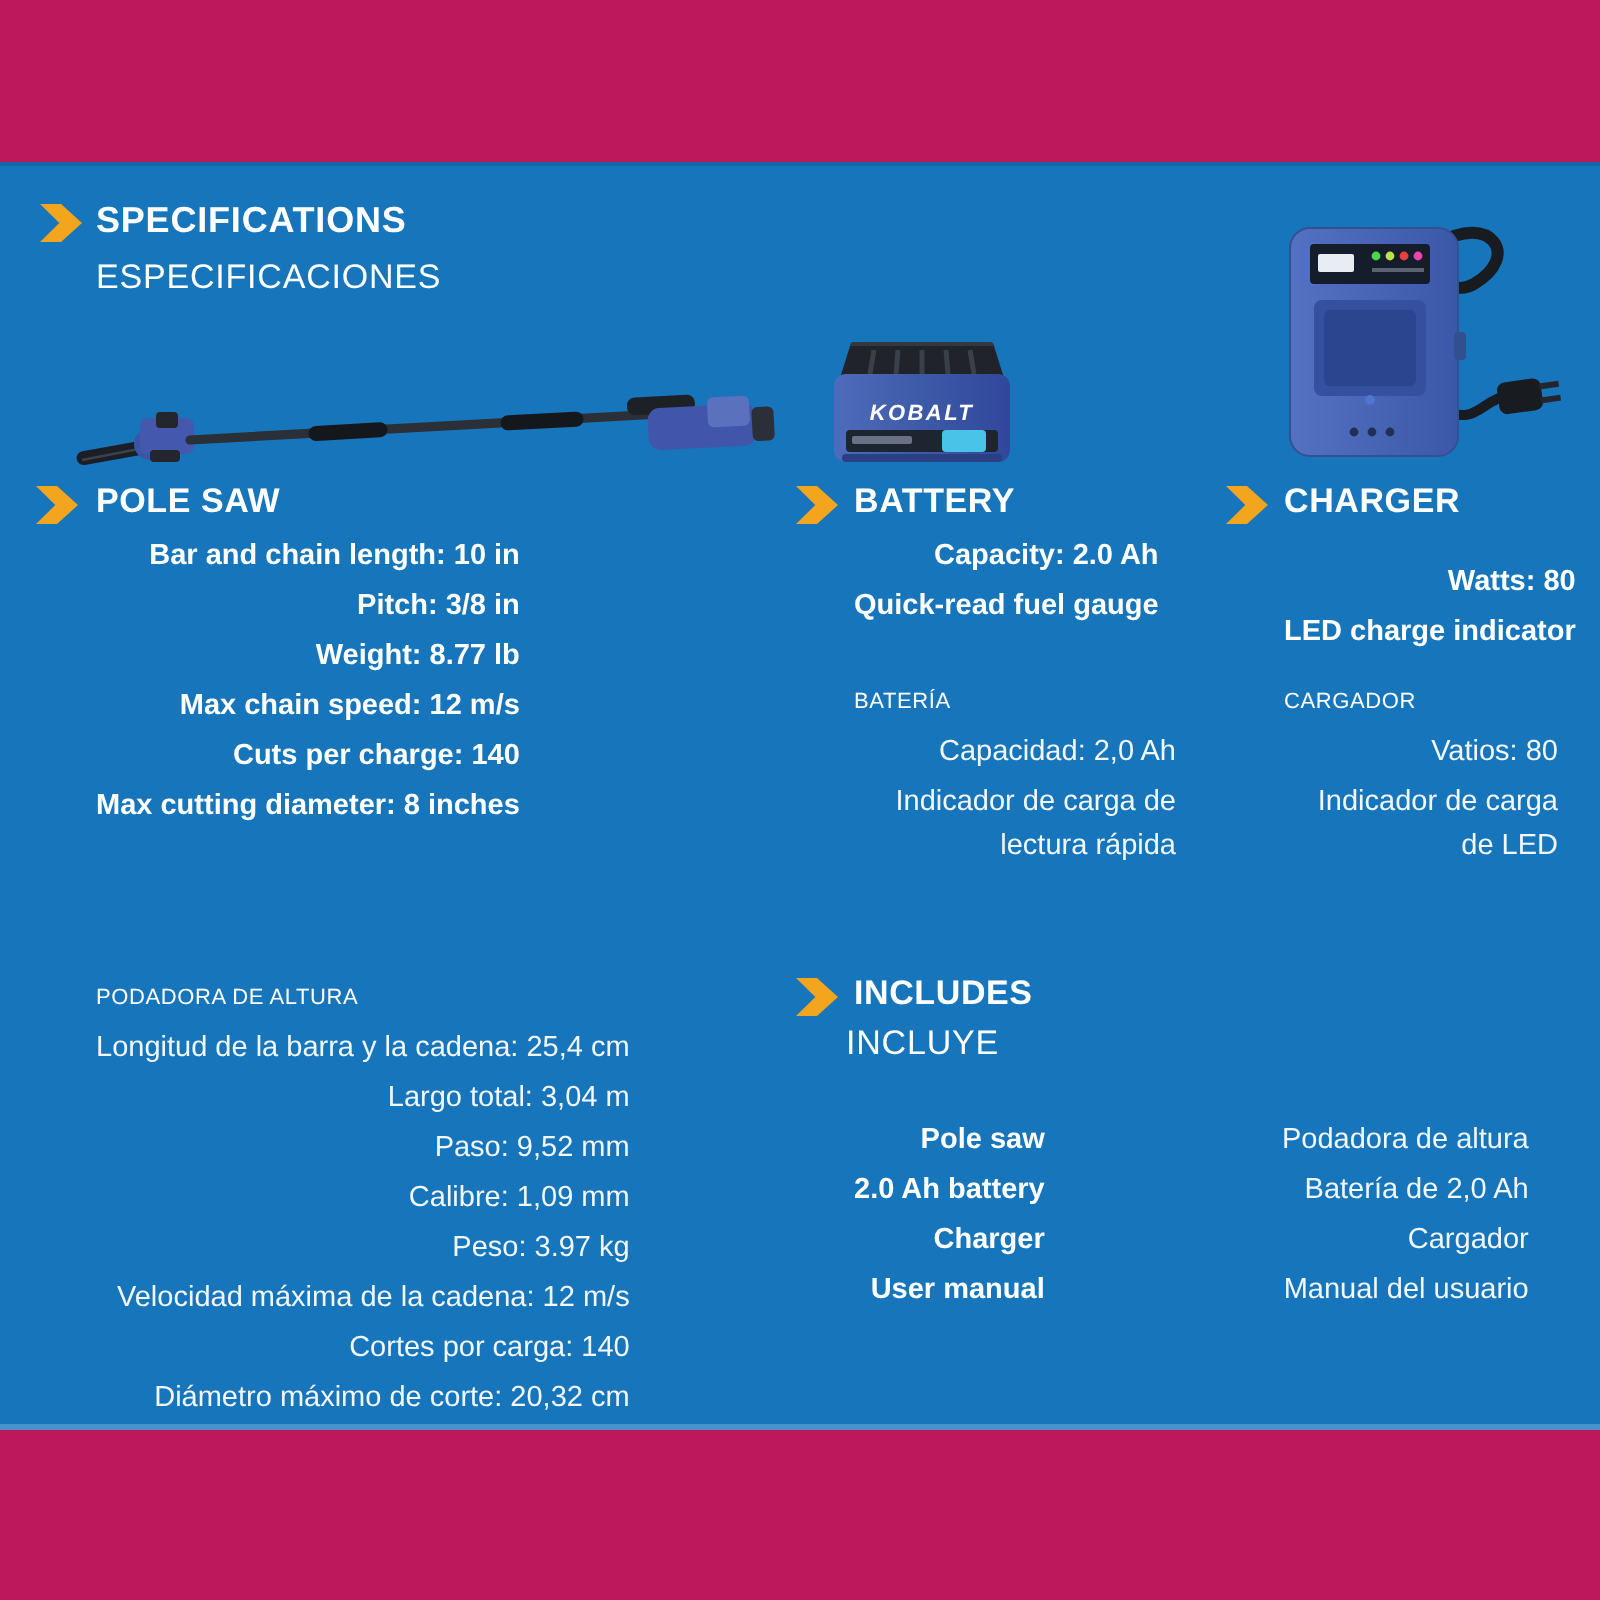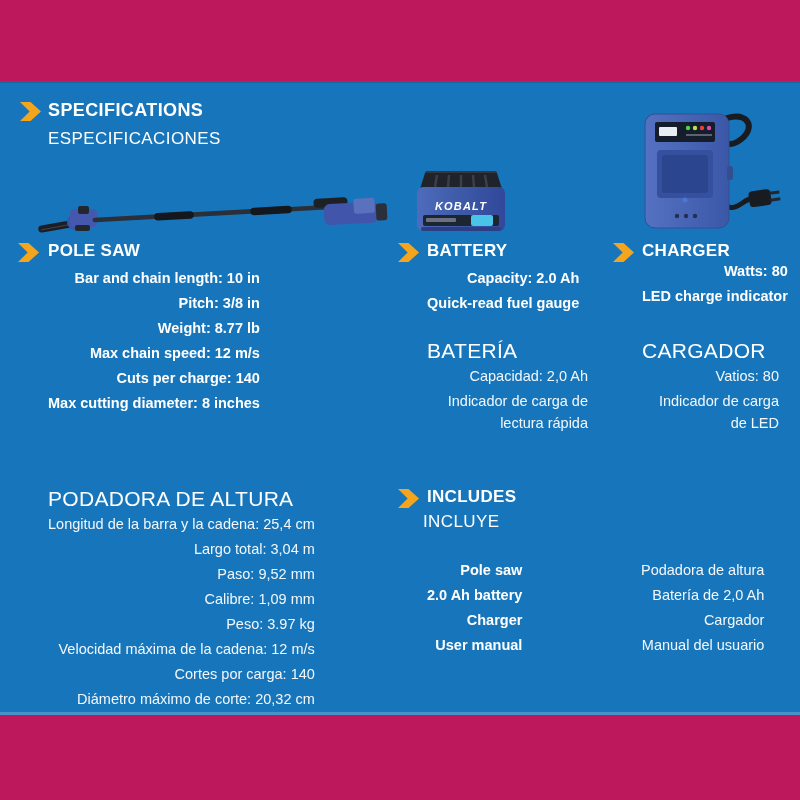--- a/index.html
+++ b/index.html
@@ -13,21 +13,21 @@
     border-top:2px solid #1368A5; border-bottom:3px solid #4793C9;
   }
   .abs { position:absolute; }
   .chev {
     position:absolute; width:21px; height:19px; background:#F3A51D;
     clip-path:polygon(0 0, 50% 0, 100% 50%, 50% 100%, 0 100%, 46% 50%);
   }
   .h-title  { font-size:18px; font-weight:bold; letter-spacing:.4px; line-height:20px; }
   .h-sub    { font-size:17px; font-weight:normal; letter-spacing:.4px; line-height:20px; }
   .sec-title{ font-size:17px; font-weight:bold; letter-spacing:.3px; line-height:20px; white-space:nowrap; }
-  .es-title { font-size:21px; font-weight:normal; letter-spacing:.3px; line-height:20px; white-space:nowrap; }
+  .es-title { font-size:11px; font-weight:normal; letter-spacing:.3px; line-height:20px; white-space:nowrap; }
   .spec     { font-size:14.5px; font-weight:bold;   line-height:21.5px; margin-bottom:3.5px; white-space:nowrap; }
   .spec-es  { font-size:14.5px; font-weight:normal; line-height:21.5px; margin-bottom:3.5px; white-space:nowrap; color:#F2F7FB; }
   .wrap-150 { white-space:normal; max-width:152px; }
   .wrap-135 { white-space:normal; max-width:137px; }
 </style>
 </head>
 <body>
 
 <div class="canvas">
 
@@ -142,21 +142,21 @@
     <div class="spec">Quick-read fuel gauge</div>
   </div>
   <div class="abs es-title" style="left:427px; top:341px;">BATERÍA</div>
   <div class="abs" style="left:436px; top:366px;">
     <div class="spec-es">Capacidad: 2,0 Ah</div>
     <div class="spec-es wrap-150">Indicador de carga de lectura rápida</div>
   </div>
 
   <div class="chev" style="left:613px; top:243px;"></div>
   <div class="abs sec-title" style="left:642px; top:241px;">CHARGER</div>
-  <div class="abs" style="left:642px; top:261px;">
+  <div class="abs" style="left:642px; top:281px;">
     <div class="spec">Watts: 80</div>
     <div class="spec">LED charge indicator</div>
   </div>
   <div class="abs es-title" style="left:642px; top:341px;">CARGADOR</div>
   <div class="abs" style="left:642px; top:366px;">
     <div class="spec-es">Vatios: 80</div>
     <div class="spec-es wrap-135">Indicador de carga de LED</div>
   </div>
 
   <div class="chev" style="left:398px; top:489px;"></div>

